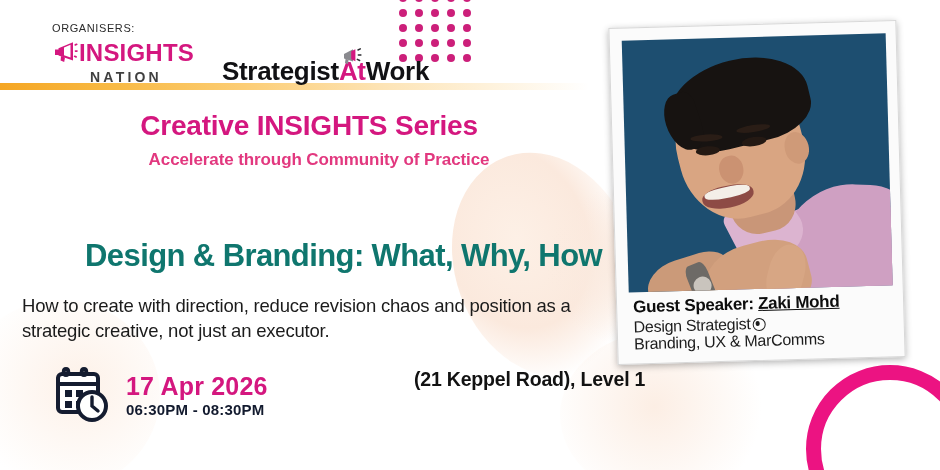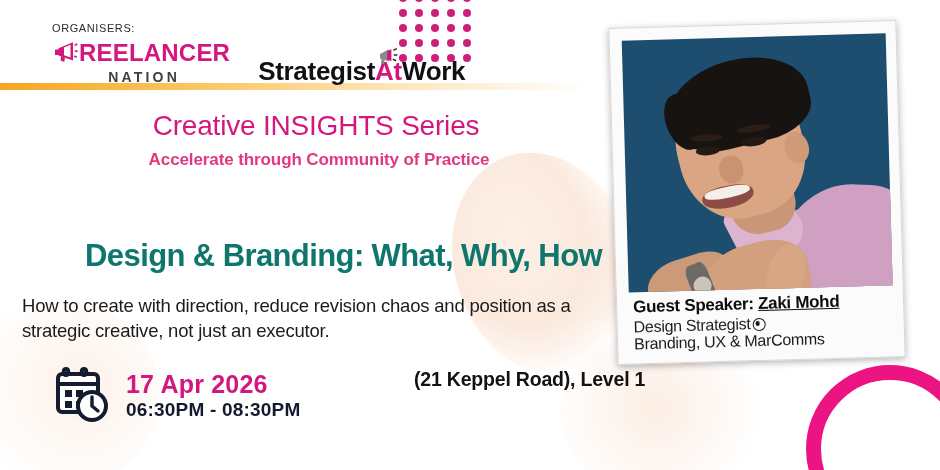--- a/index.html
+++ b/index.html
@@ -137,25 +137,25 @@
   }
   .caw-word .pink { color: #d4177f; }
   .caw-mega {
     position: absolute;
     left: 118px; top: -2px;
   }
 
   
   .series-title {
     position: absolute;
-    left: 16px; top: 110px;
+    left: 9px; top: 110px;
     width: 600px;
     text-align: center;
     font-size: 28px;
-    font-weight: 400;
+    font-weight: 700;
     color: #d4177f;
     letter-spacing: -0.2px;
   }
   .series-sub {
     position: absolute;
     left: 0; top: 150px;
     width: 600px;
     text-align: center;
     font-size: 17px;
     font-weight: 700;
@@ -199,21 +199,21 @@
     gap: 16px;
   }
   .dt-text { line-height: 1.08; }
   .dt-date {
     font-size: 25px;
     font-weight: 700;
     color: #d4177f;
     letter-spacing: 0.2px;
   }
   .dt-time {
-    font-size: 19px;
+    font-size: 15px;
     font-weight: 700;
     color: #121a2e;
     letter-spacing: 0.2px;
     margin-top: 2px;
   }
 
   
   .venue-block {
     position: absolute;
     left: 414px; top: 368px;
@@ -498,21 +498,21 @@
             <svg width="26" height="24" viewBox="0 0 26 24">
               <path d="M3 10.5 L3 16 L7 16 L7 10.5 Z" fill="#d4177f"></path>
               <path d="M6.5 9.2 L21 3.2 L21 21.6 L6.5 16.4 Z" fill="#d4177f"></path>
               <path d="M9 17 L13 18.6 L12.2 23 L8.6 21.4 Z" fill="#d4177f"></path>
               <path d="M12 8.5 L18.5 5.8 L18.5 18.6 L12 16.2 Z" fill="#ffffff"></path>
               <rect x="22.2" y="5.4" width="3.2" height="1.7" rx="0.8" fill="#d4177f" transform="rotate(-22 22.2 5.4)"></rect>
               <rect x="22.6" y="11.2" width="3.2" height="1.7" rx="0.8" fill="#d4177f"></rect>
               <rect x="22.2" y="16.2" width="3.2" height="1.7" rx="0.8" fill="#d4177f" transform="rotate(22 22.2 16.2)"></rect>
             </svg>
           </span>
-          <span class="fn-word">REELANCER</span>
+          <span class="fn-word">INSIGHTS</span>
         </div>
         <div class="fn-sub">NATION</div>
       </div>
 
       <div class="caw-logo">
         <span class="caw-mega">
           <svg width="28" height="22" viewBox="0 0 28 22">
             <path d="M4 8 L13 3.2 L13 15.6 L4 12.4 Z" fill="#8a8a8f"></path>
             <path d="M11.2 5.2 L15.4 3.2 L15.4 15.2 L11.2 13.2 Z" fill="#d4177f"></path>
             <path d="M5.6 12.8 L8.6 13.8 L8 18 L5 17 Z" fill="#8a8a8f"></path>

